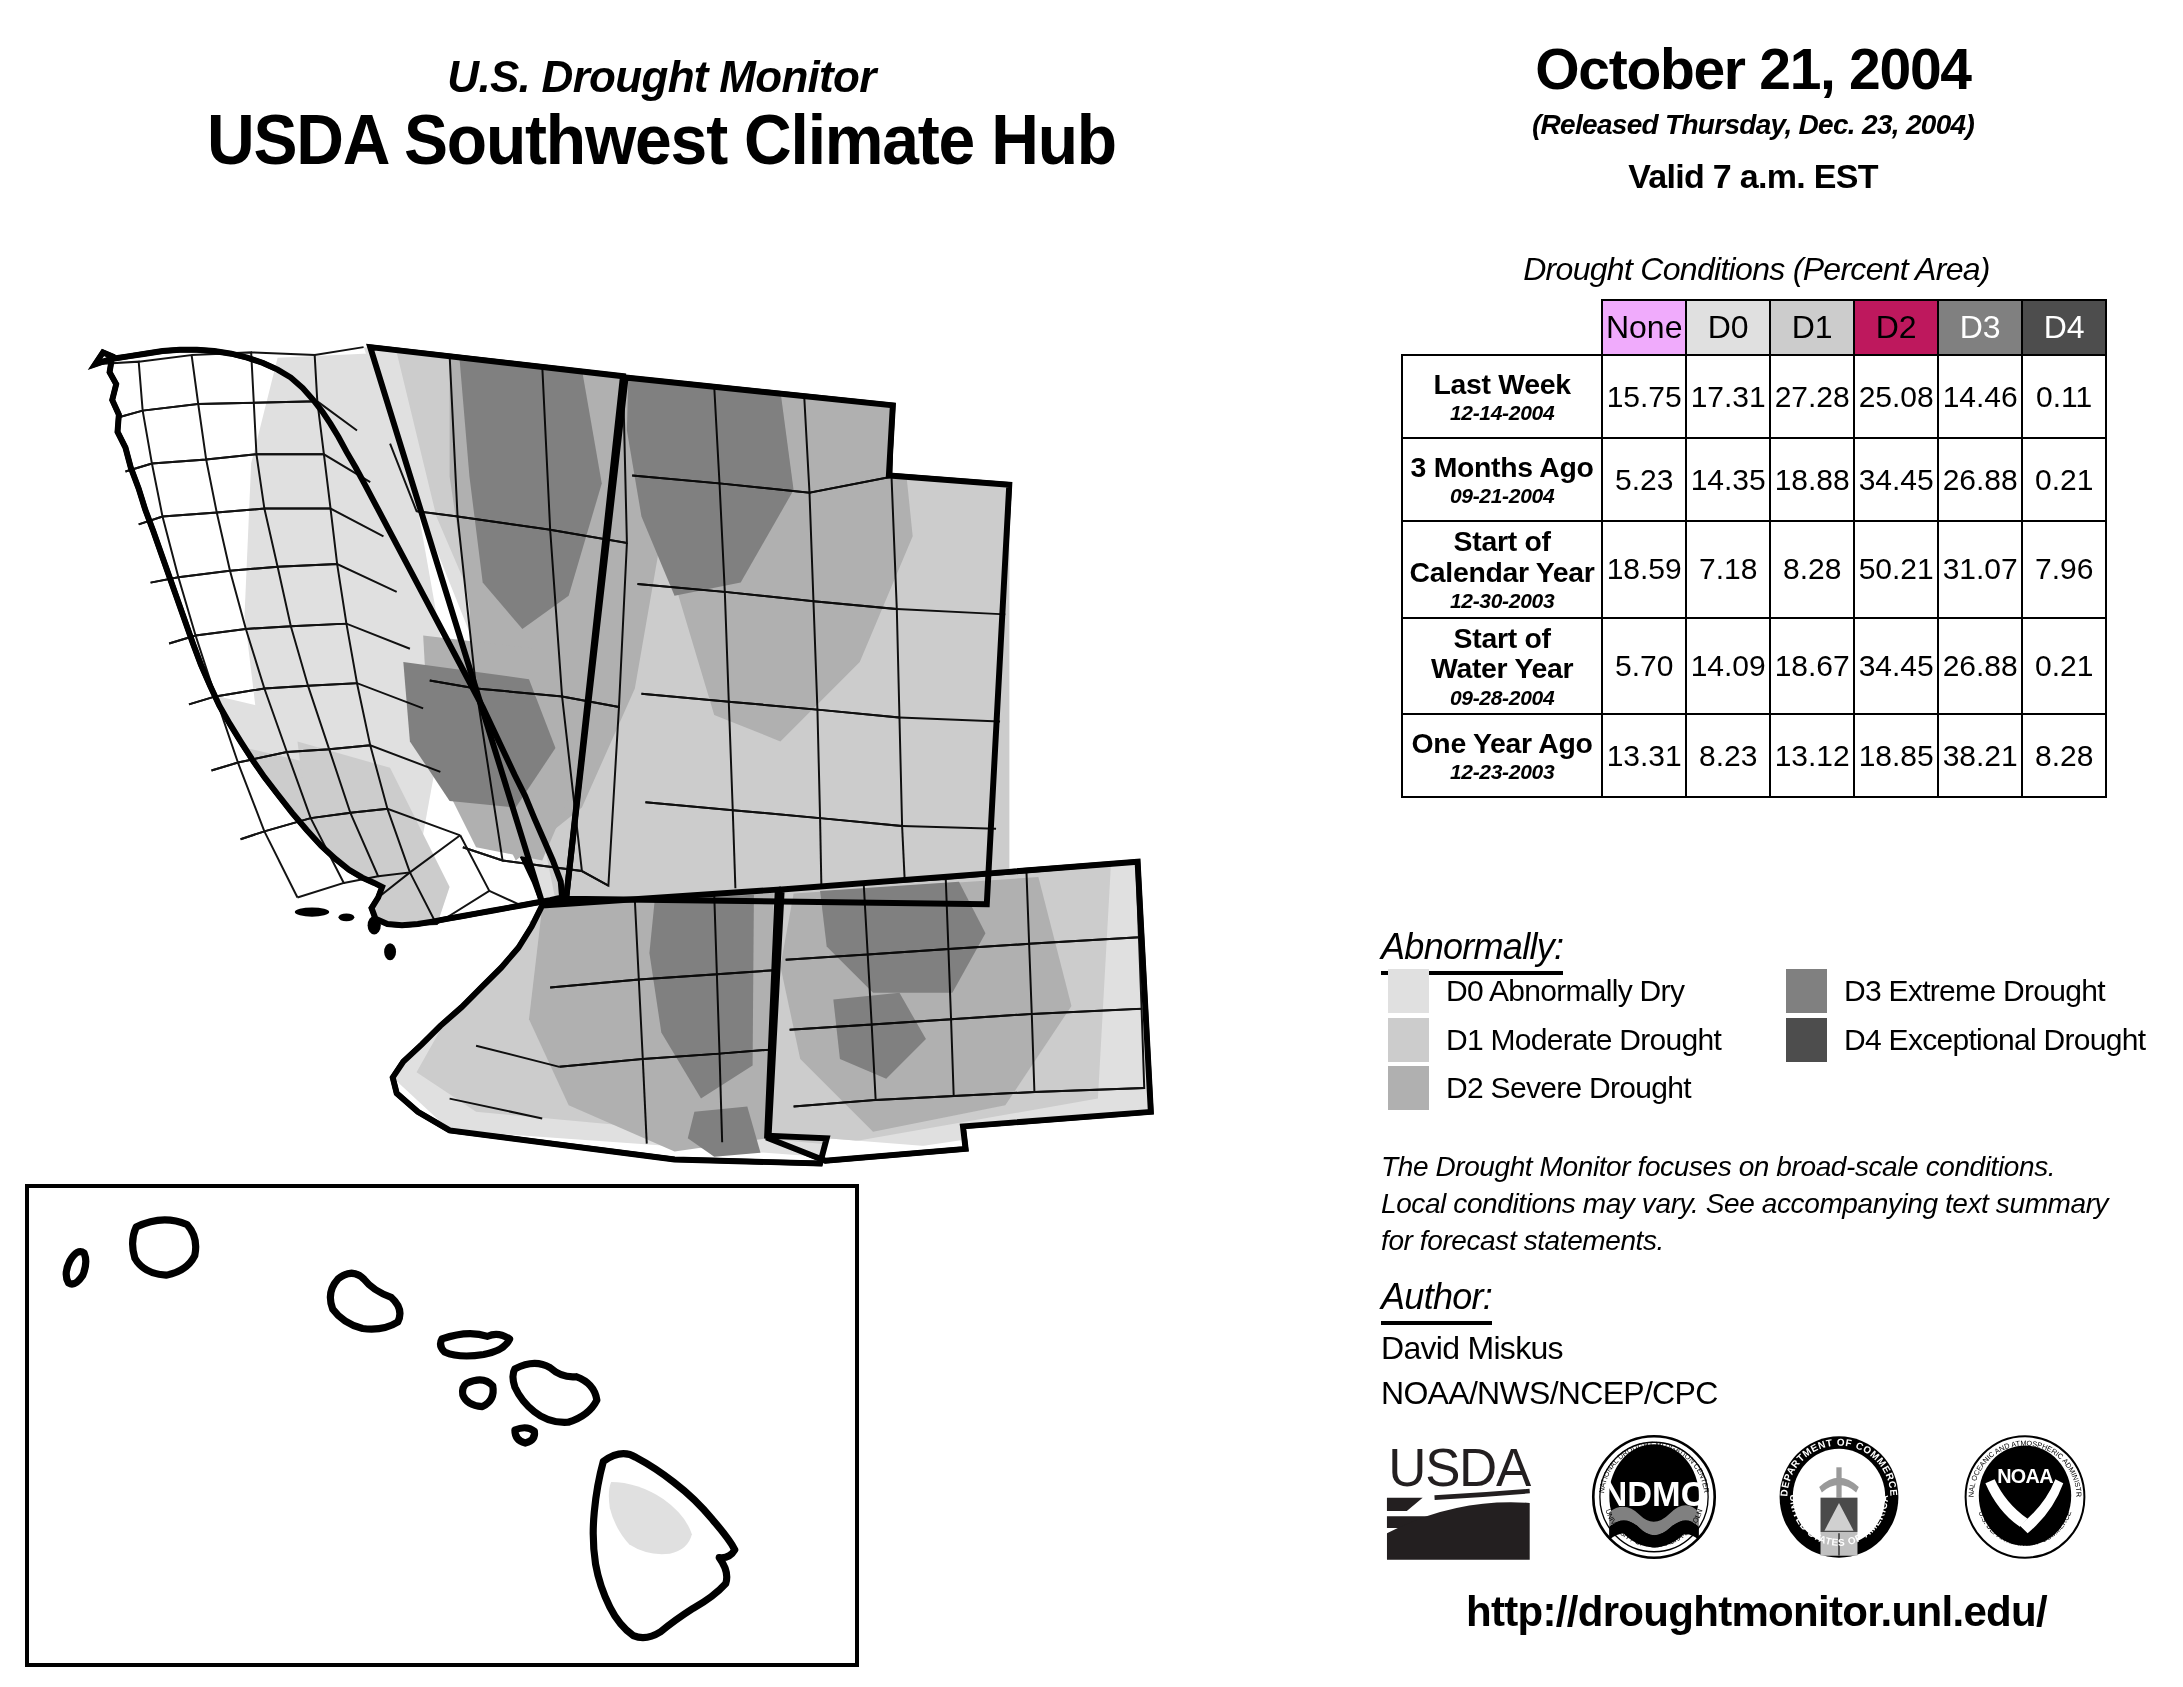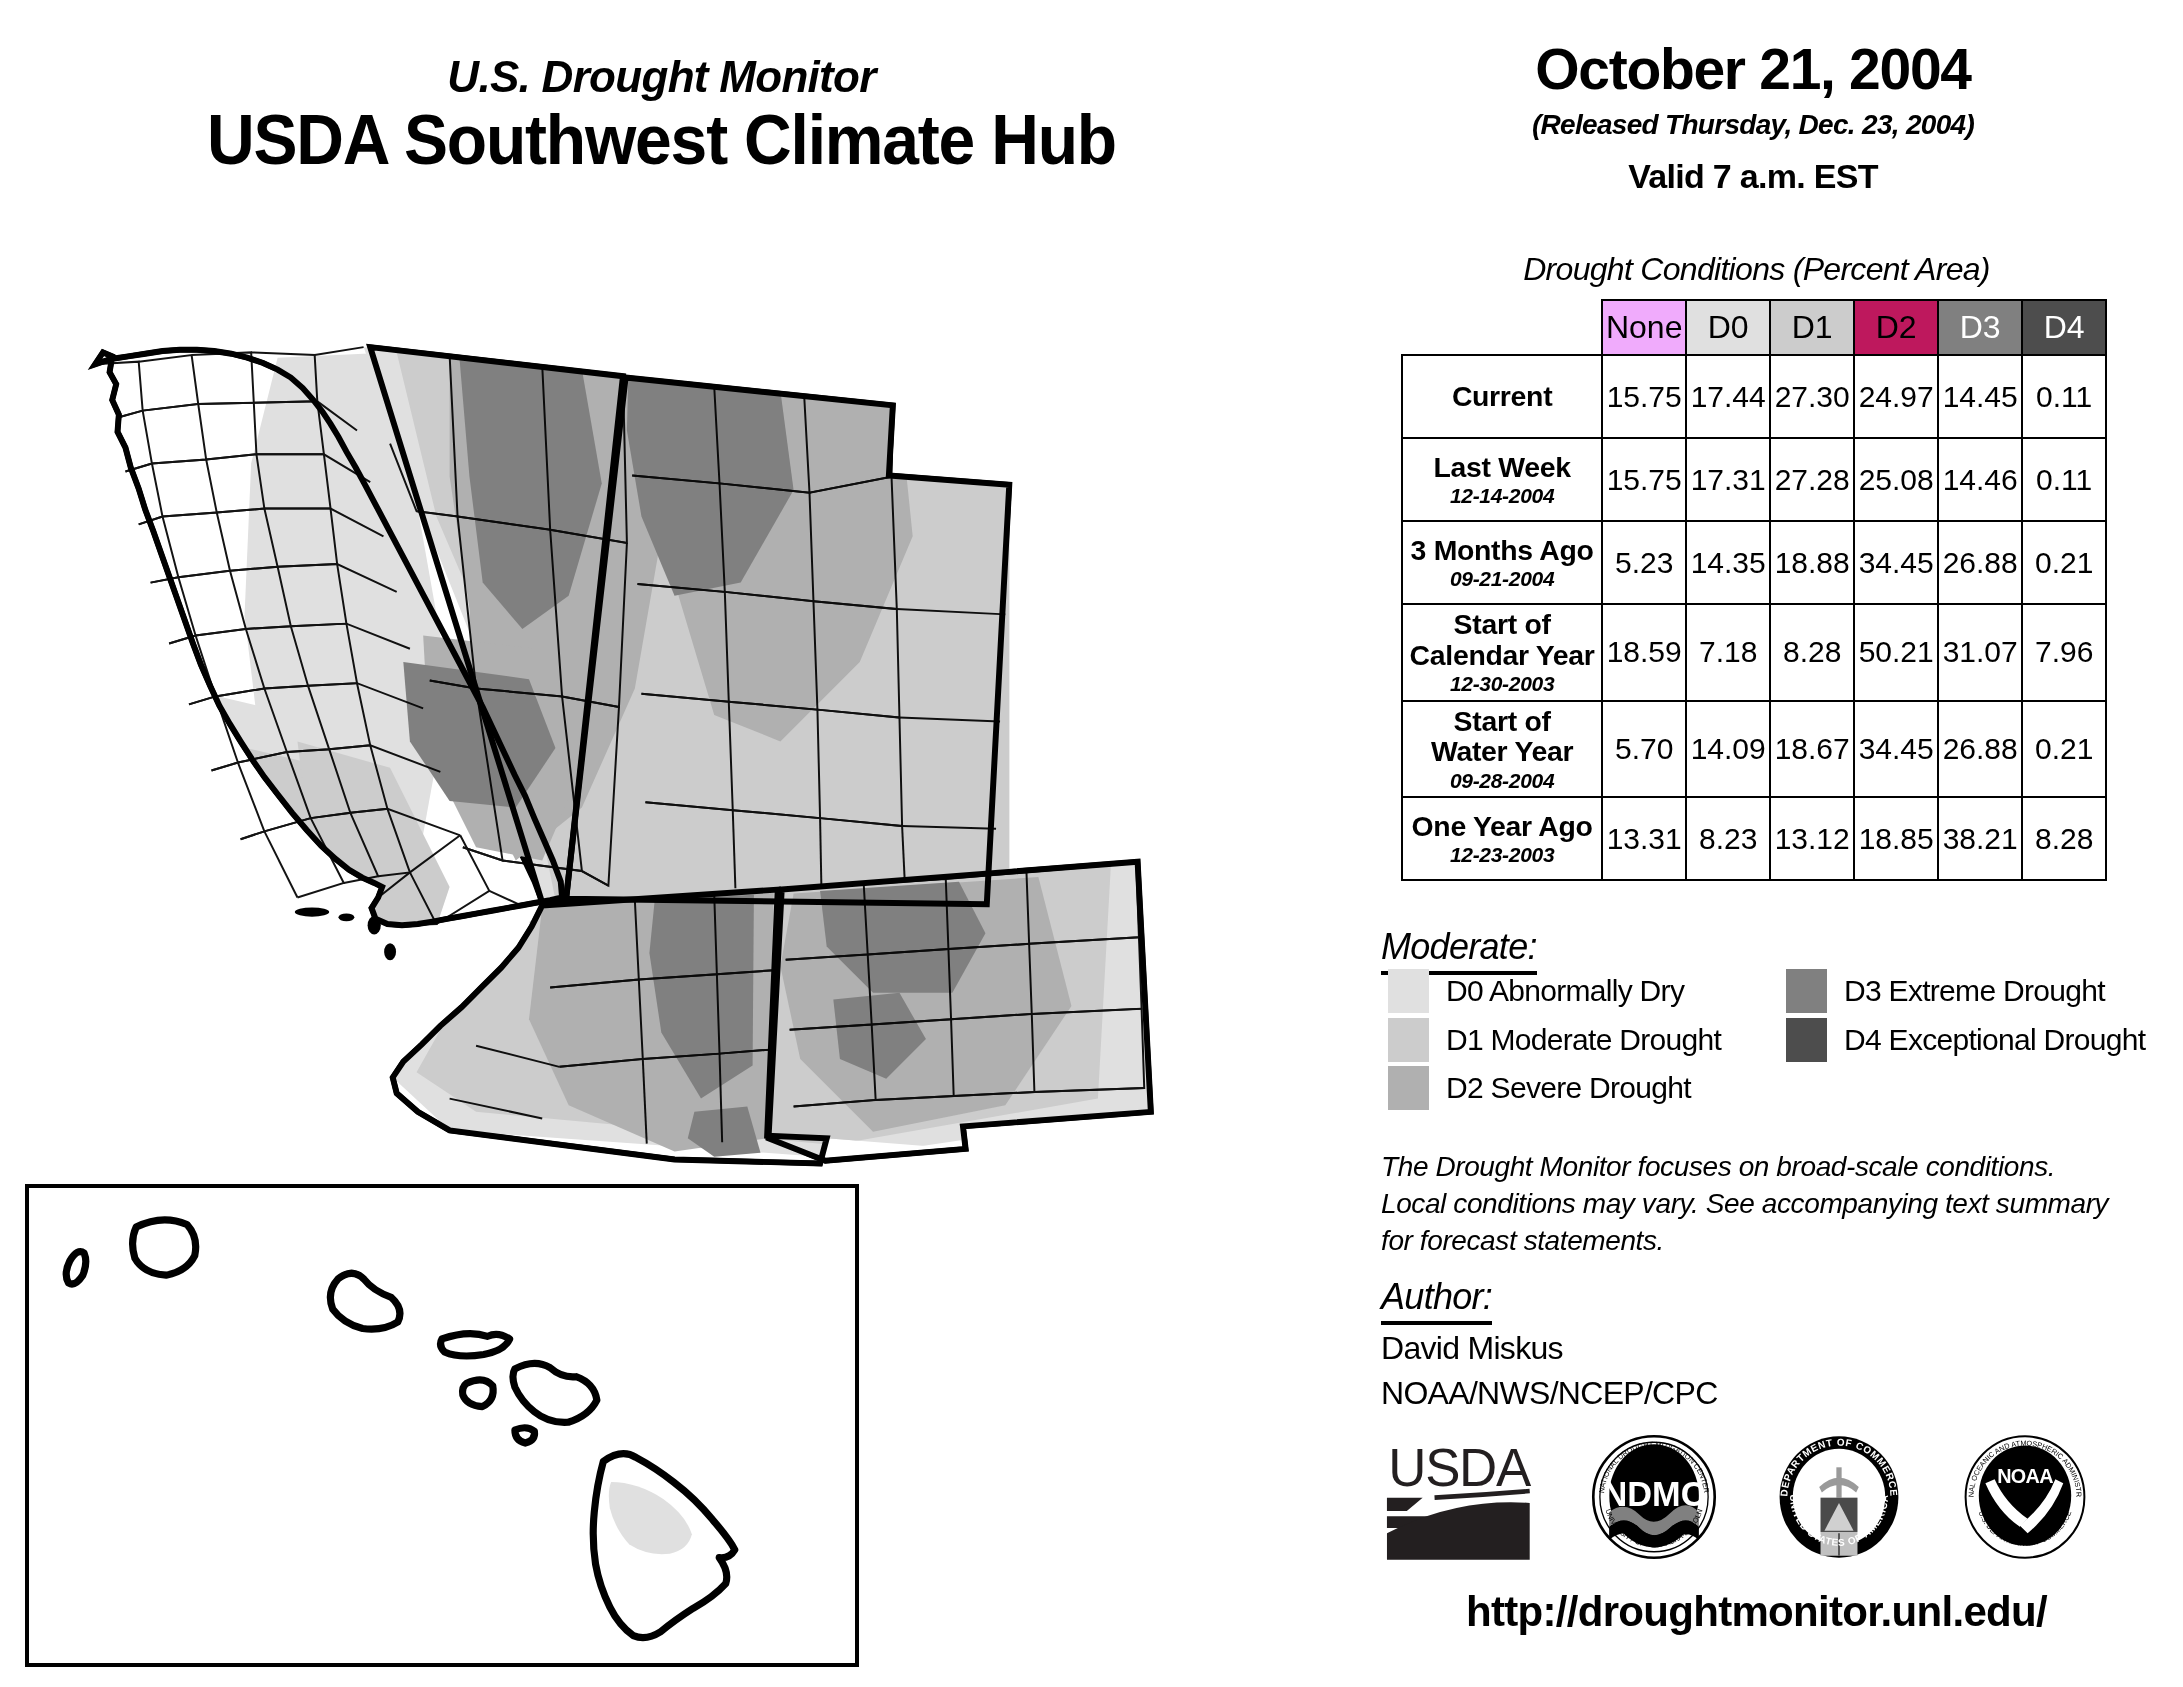--- a/index.html
+++ b/index.html
@@ -105,29 +105,20 @@
     <th style="background: #f0abfc; color: rgb(0, 0, 0);">None</th>
         <th style="background: rgb(224, 224, 224); color: rgb(0, 0, 0);">D0</th>
         <th style="background: rgb(204, 204, 204); color: rgb(0, 0, 0);">D1</th>
         <th style="background: #be185d; color: rgb(0, 0, 0);">D2</th>
         <th style="background: rgb(128, 128, 128); color: rgb(255, 255, 255);">D3</th>
         <th style="background: rgb(77, 77, 77); color: rgb(255, 255, 255);">D4</th>
       </tr>
   </thead>
   <tbody id="dm-tbody">
       <tr>
-        <td class="rowlabel">Current</td>
-        <td>15.75</td>
-        <td>17.44</td>
-        <td>27.30</td>
-        <td>24.97</td>
-        <td>14.45</td>
-        <td>0.11</td>
-      </tr>
-      <tr>
         <td class="rowlabel">Last Week<span class="rowdate">12-14-2004</span></td>
         <td>15.75</td>
         <td>17.31</td>
         <td>27.28</td>
         <td>25.08</td>
         <td>14.46</td>
         <td>0.11</td>
       </tr>
       <tr>
         <td class="rowlabel">3 Months Ago<span class="rowdate">09-21-2004</span></td>
@@ -161,21 +152,21 @@
         <td>13.31</td>
         <td>8.23</td>
         <td>13.12</td>
         <td>18.85</td>
         <td>38.21</td>
         <td>8.28</td>
       </tr>
     </tbody>
 </table>
 
-<div class="abs" id="intensity-head">Moderate:</div>
+<div class="abs" id="intensity-head">Abnormally:</div>
 <div id="legend-items">
     <div class="legend-item" style="left: 1388px; top: 969px;">
       <span class="swatch" style="background: rgb(224, 224, 224);"></span>
       <span class="legend-label">D0 Abnormally Dry</span>
     </div>
     <div class="legend-item" style="left: 1388px; top: 1018px;">
       <span class="swatch" style="background: rgb(204, 204, 204);"></span>
       <span class="legend-label">D1 Moderate Drought</span>
     </div>
     <div class="legend-item" style="left: 1388px; top: 1066px;">

